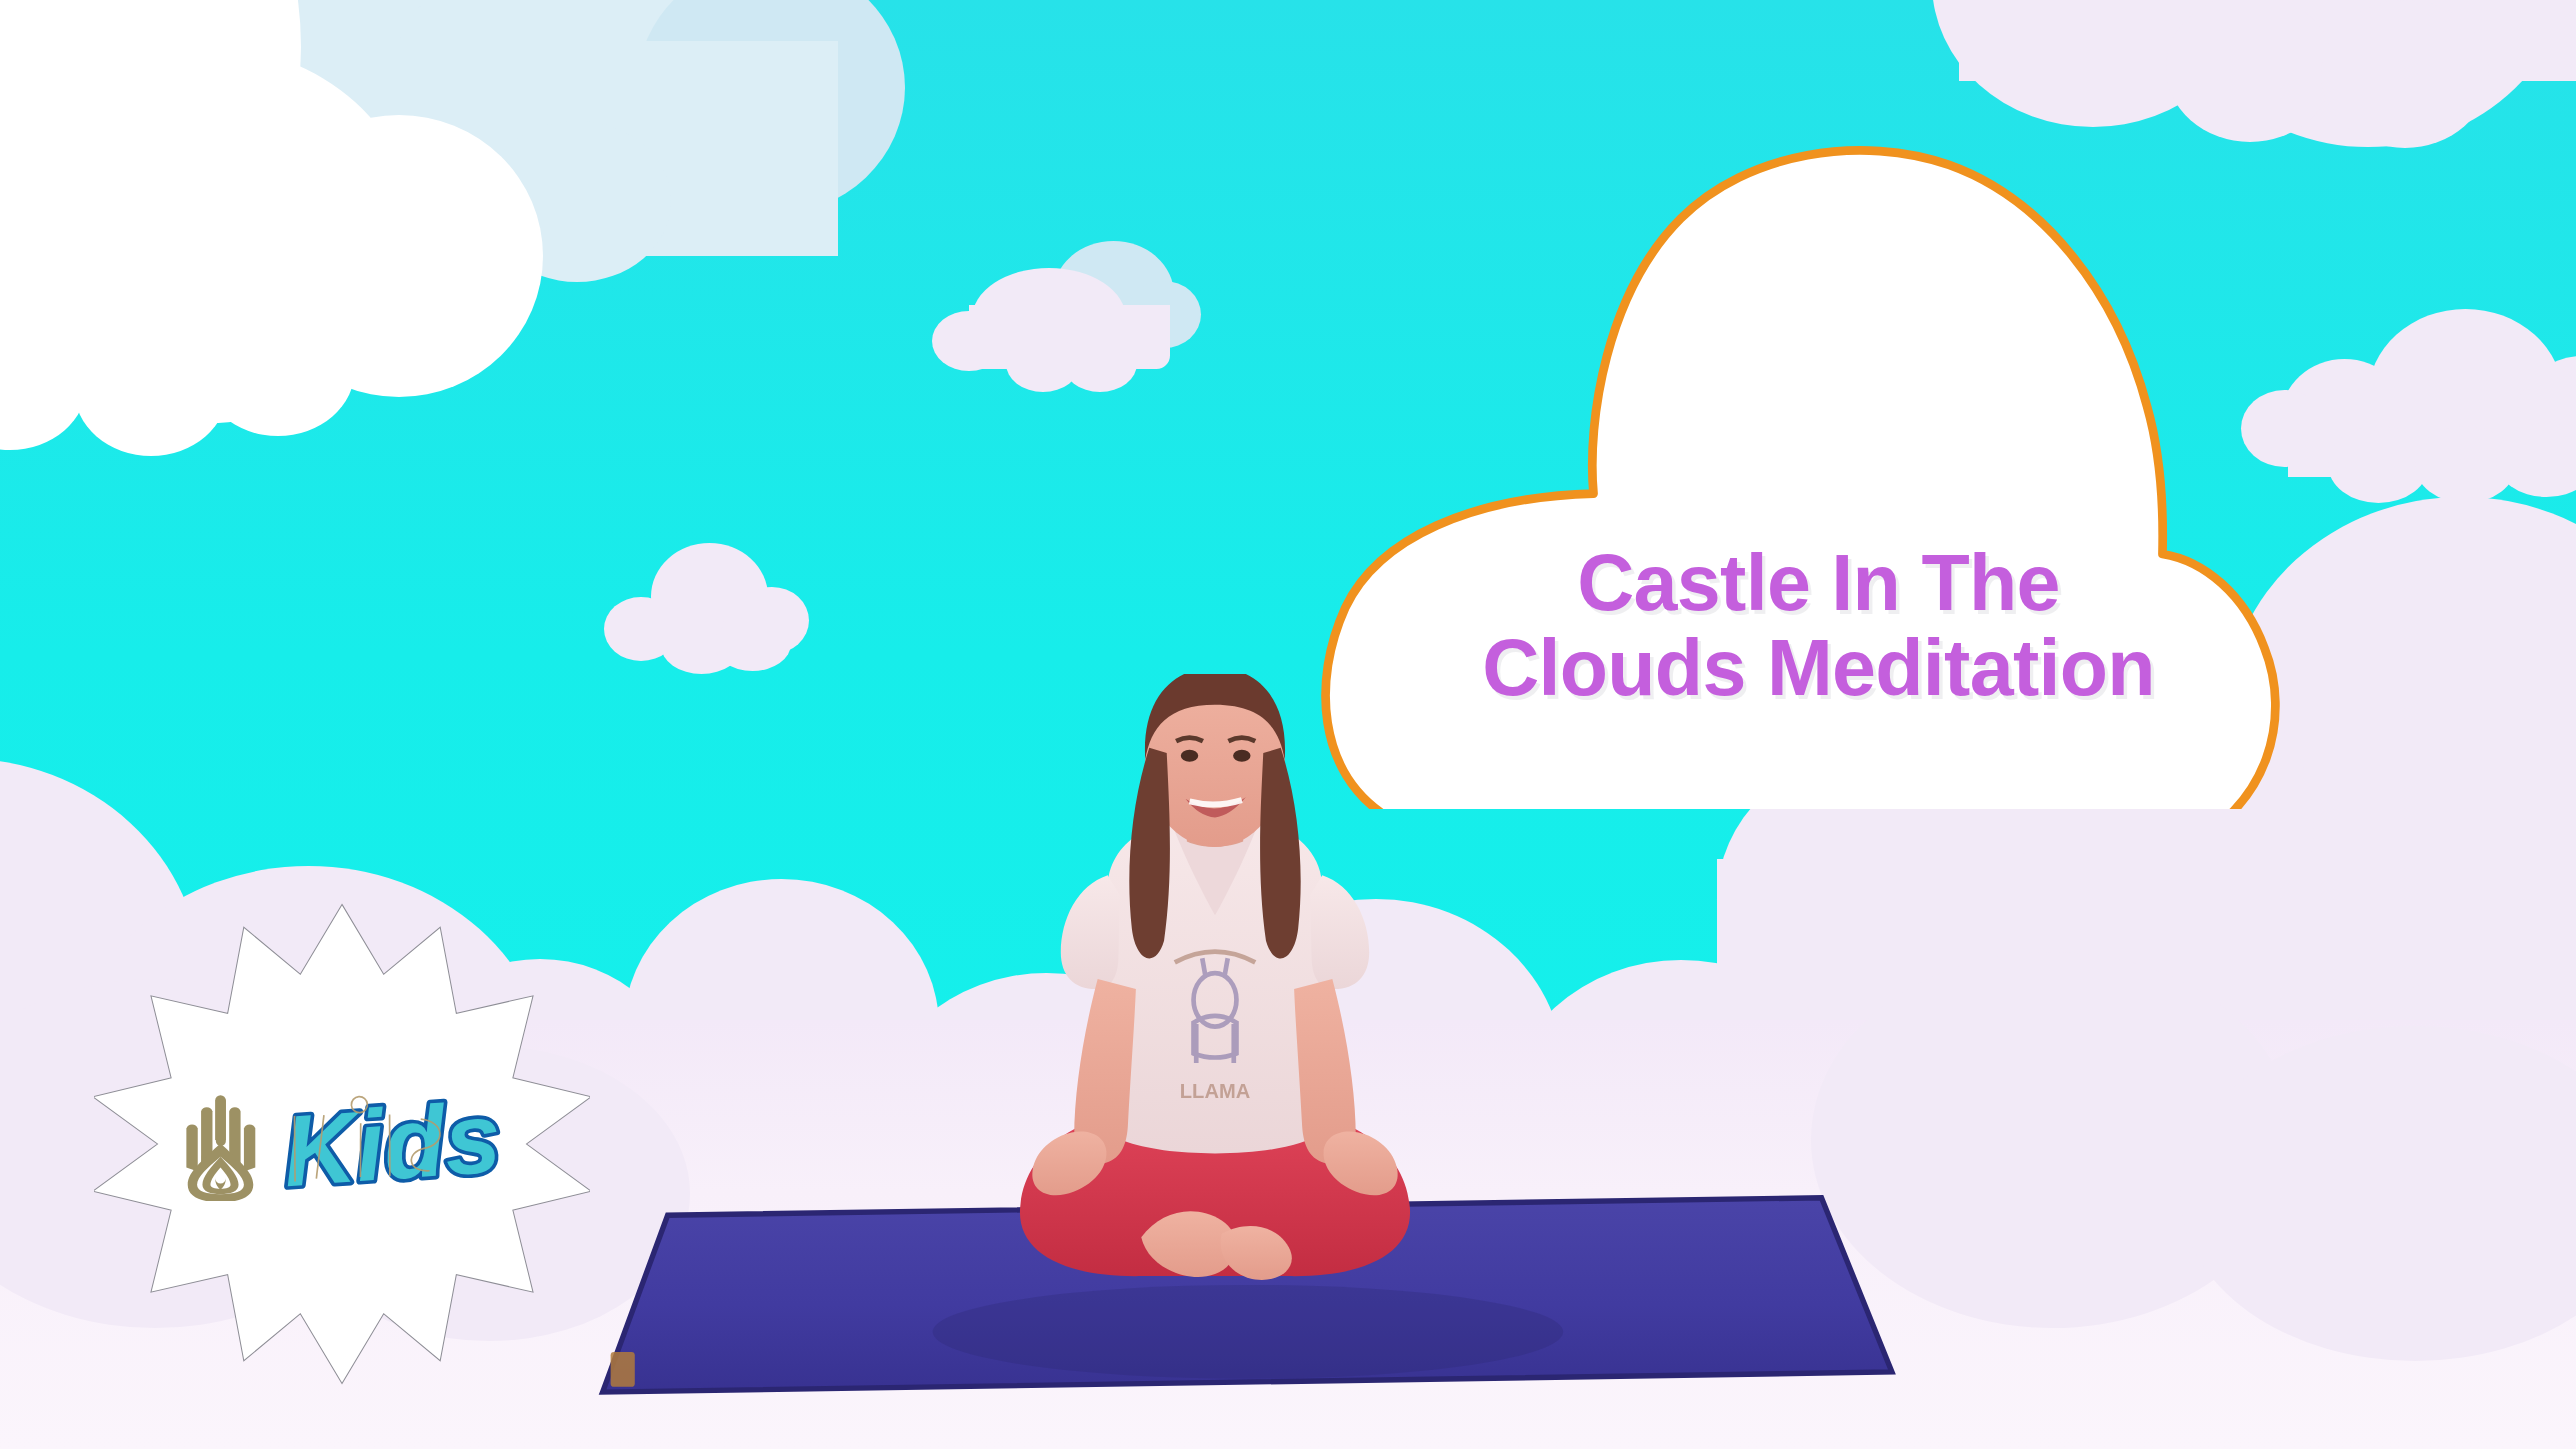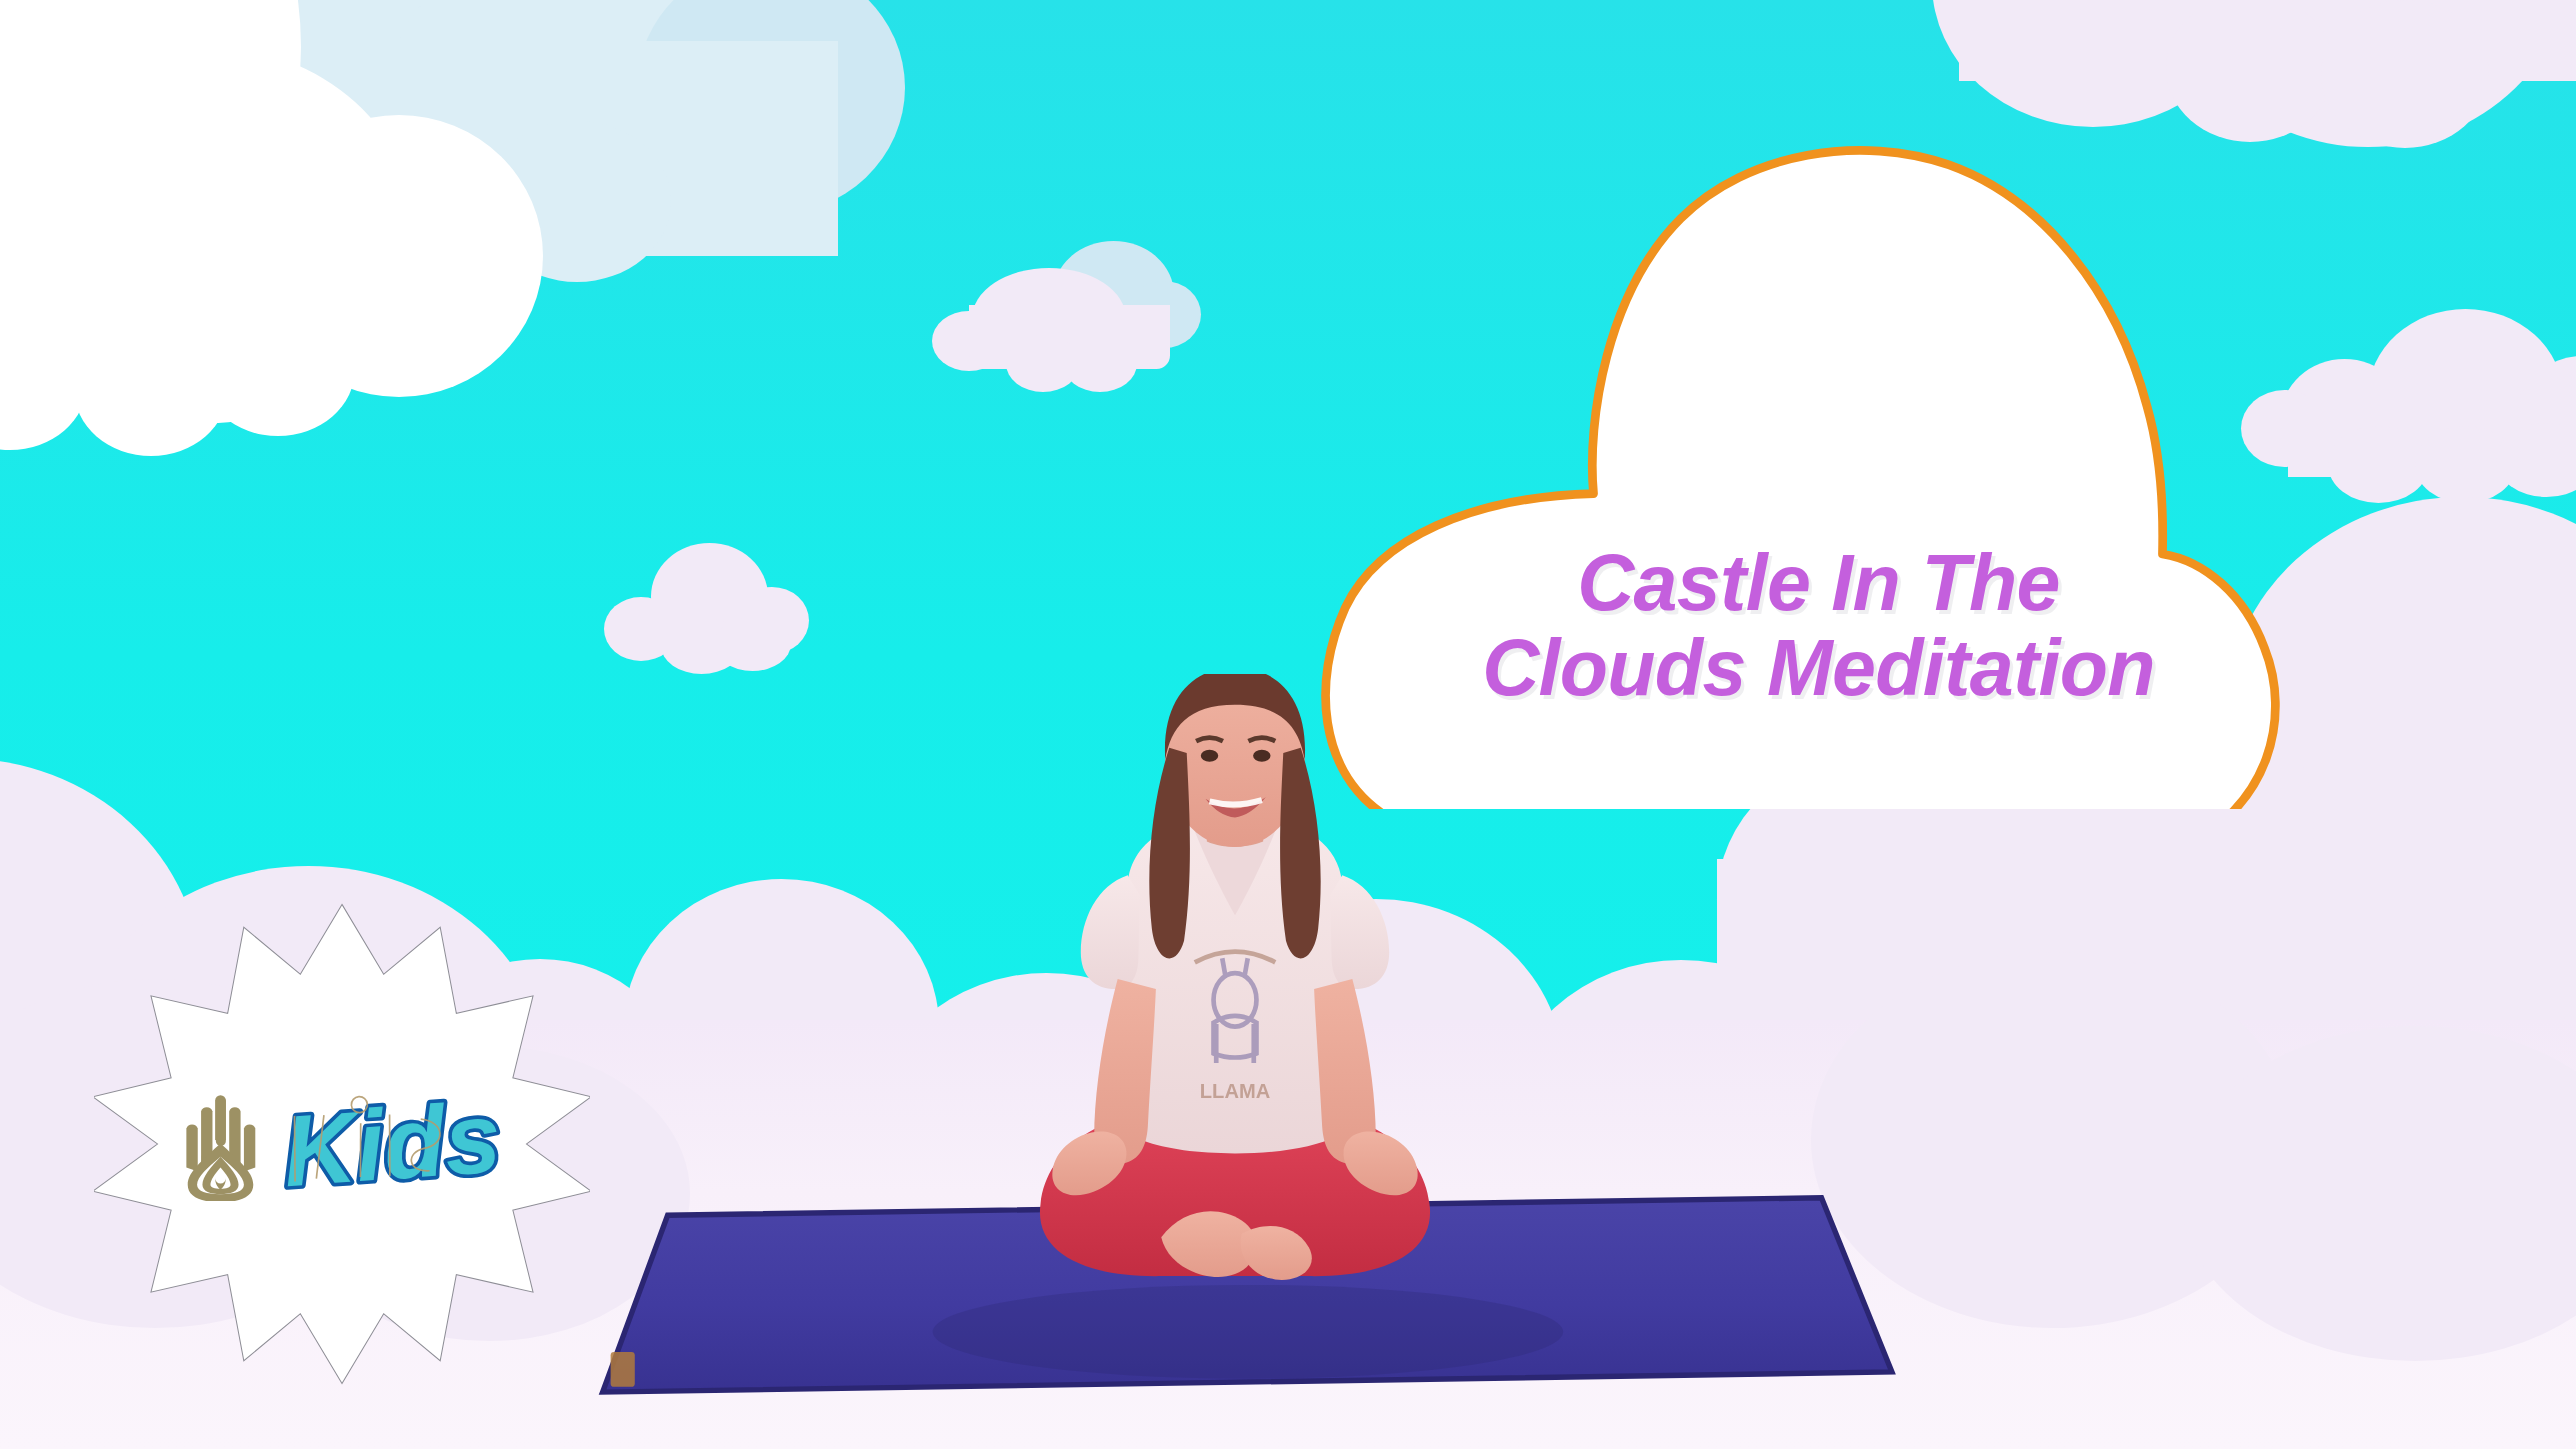--- a/index.html
+++ b/index.html
@@ -73,21 +73,20 @@
     top: 402px;
     width: 839px;
     text-align: center;
     color: #C45FDD;
     font-size: 79px;
     line-height: 1.08;
     font-weight: bold;
     letter-spacing: -0.7px;
     text-shadow: 3.4px 4px 0 rgba(180,180,190,0.22);
     white-space: pre-line;
-    font-style: italic;
   }
 
   
   .badge {
     position: absolute;
     left: 94px;
     top: 896px;
     width: 496px;
     height: 496px;
   }
@@ -98,21 +97,21 @@
     width: 496px; height: 496px;
     display: flex;
     align-items: center;
     justify-content: center;
     gap: 14.8px;
   }
   .lotus-icon { width: 87px; height: 114px; flex: 0 0 auto; }
   .kids-word { width: 228px; height: 127px; flex: 0 0 auto; }
 
   
-  .person { position: absolute; left: 960px; top: 674px; width: 550px; height: 704px; }
+  .person { position: absolute; left: 940px; top: 674px; width: 550px; height: 704px; }
   .person svg { width: 100%; height: 100%; display: block; }
 
   
   .mat { position: absolute; left: 510px; top: 1171px; width: 1449px; height: 268px; }
   .mat svg { width: 100%; height: 100%; display: block; }
 </style>
 </head>
 <body>
 
 <div id="stage">

